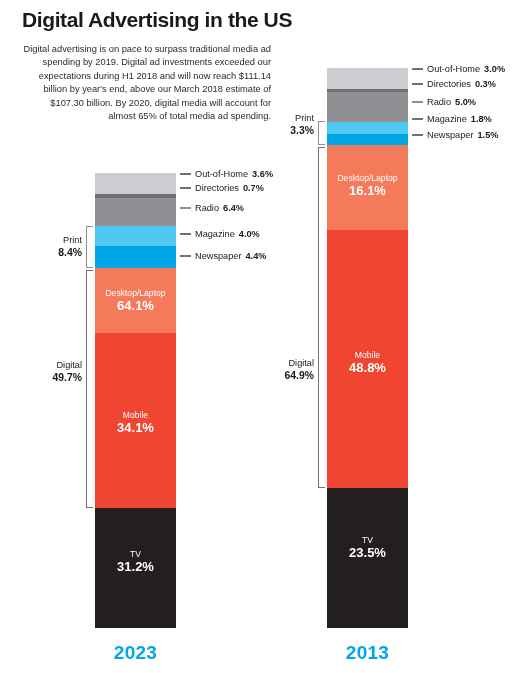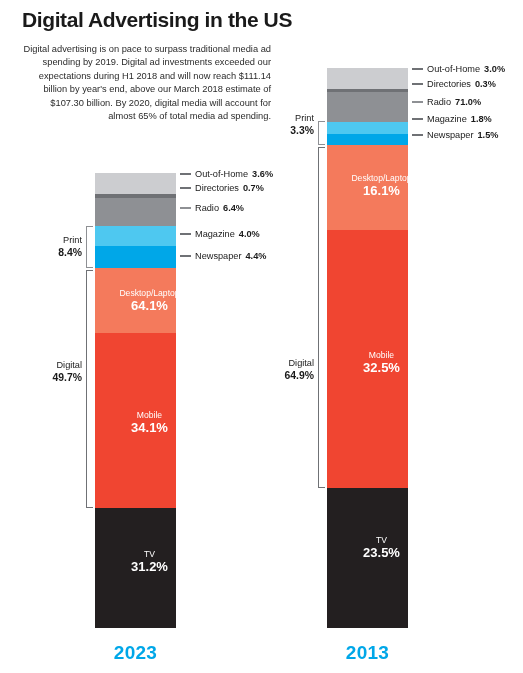--- a/index.html
+++ b/index.html
@@ -21,21 +21,21 @@
     position: absolute; left: 23px; top: 43px; width: 248px;
     font-size: 9.3px; line-height: 13.4px; color: #2b2b2b; text-align: right;
   }
 
   
   .chart { position: absolute; }
   .bar { position: absolute; }
   .seg { position: absolute; left: 0; width: 100%; }
 
   .seg-label {
-    position: absolute; left: 14px; width: 100%;
+    position: absolute; left: 0; width: 100%;
     text-align: center; color: #ffffff;
     line-height: 11.5px; pointer-events: none;
   }
   .seg-label .nm { font-size: 8.6px; display: block; }
   .seg-label .pc { font-size: 13px; font-weight: bold; display: block; }
 
   
   .callout {
     position: absolute; display: flex; align-items: center;
     white-space: nowrap; font-size: 9.2px; color: #1a1a1a;
@@ -161,21 +161,21 @@
       <div class="seg" style="top:77px;  height:85px;  background:#f47a5c;">
         <div class="seg-label" style="top:28px;">
           <span class="nm">Desktop/Laptop</span>
           <span class="pc">16.1%</span>
         </div>
       </div>
 
       <div class="seg" style="top:162px; height:258px; background:#f04531;">
         <div class="seg-label" style="top:120px;">
           <span class="nm">Mobile</span>
-          <span class="pc">32.5%</span>
+          <span class="pc">48.8%</span>
         </div>
       </div>
 
       <div class="seg" style="top:420px; height:140px; background:#231f20;">
         <div class="seg-label" style="top:47px;">
           <span class="nm">TV</span>
           <span class="pc">23.5%</span>
         </div>
       </div>
     </div>
@@ -186,21 +186,21 @@
       <span class="pc">3.0%</span>
     </div>
     <div class="callout" style="left:412px; top:79px;">
       <span class="dash" style="background:#6f7175;"></span>
       <span class="nm">Directories</span>
       <span class="pc">0.3%</span>
     </div>
     <div class="callout" style="left:412px; top:97px;">
       <span class="dash" style="background:#8e9094;"></span>
       <span class="nm">Radio</span>
-      <span class="pc">71.0%</span>
+      <span class="pc">5.0%</span>
     </div>
     <div class="callout" style="left:412px; top:114px;">
       <span class="dash" style="background:#6f7175;"></span>
       <span class="nm">Magazine</span>
       <span class="pc">1.8%</span>
     </div>
     <div class="callout" style="left:412px; top:130px;">
       <span class="dash" style="background:#6f7175;"></span>
       <span class="nm">Newspaper</span>
       <span class="pc">1.5%</span>

